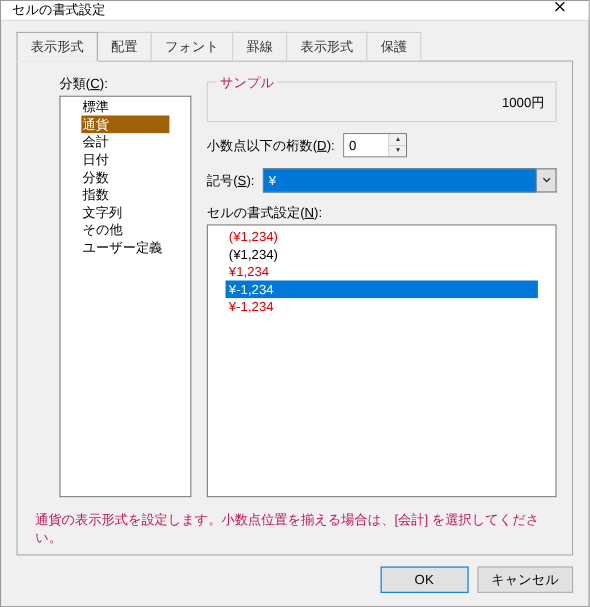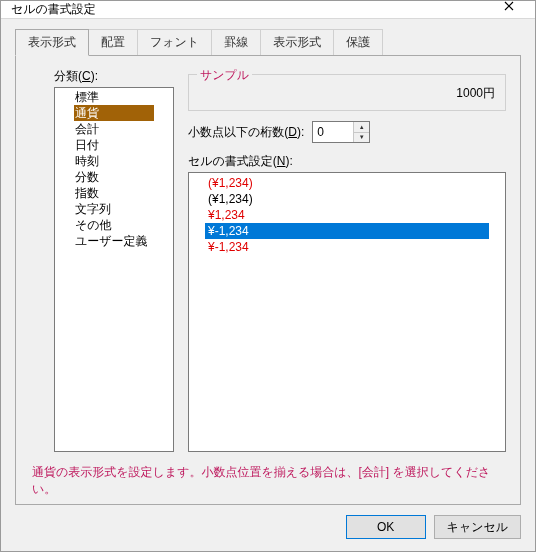--- a/index.html
+++ b/index.html
@@ -250,21 +250,20 @@
 
     <div class="tab-panel">
       <div class="panel-top">
         <div class="col-left">
           <label><span>分類(</span><span class="underline">C</span><span>):</span></label>
           <div class="listbox" id="category-list">
               <div class="item">標準</div>
               <div class="item selected">通貨</div>
               <div class="item">会計</div>
               <div class="item">日付</div>
-              <div class="item">時刻</div>
               <div class="item">分数</div>
               <div class="item">指数</div>
               <div class="item">文字列</div>
               <div class="item">その他</div>
               <div class="item">ユーザー定義</div>
             </div>
         </div>
 
         <div class="col-right">
           <div class="sample-group">
@@ -276,20 +275,31 @@
             <span><span>小数点以下の桁数(</span><span class="underline">D</span><span>):</span></span>
             <div class="spinner">
               <input value="0" style="">
               <div class="btns">
                 <div>▲</div>
                 <div>▼</div>
               </div>
             </div>
           </div>
 
+          <div class="row">
+            <span><span>記号(</span><span class="underline">S</span><span>):</span></span>
+            <div class="combo">
+              <div class="value">¥</div>
+              <div class="arrow">
+                <svg width="8" height="6" viewBox="0 0 8 6">
+                    <path d="M1 1 L4 4 L7 1" stroke="#333" fill="none" stroke-width="1.3"></path>
+                  </svg>
+              </div>
+            </div>
+          </div>
 
           <label><span>セルの書式設定(</span><span class="underline">N</span><span>):</span></label>
           <div class="neg-list" id="neg-list">
               <div class="nitem red">(¥1,234)</div>
               <div class="nitem ">(¥1,234)</div>
               <div class="nitem red">¥1,234</div>
               <div class="nitem selected">¥-1,234</div>
               <div class="nitem red">¥-1,234</div>
             </div>
         </div>

